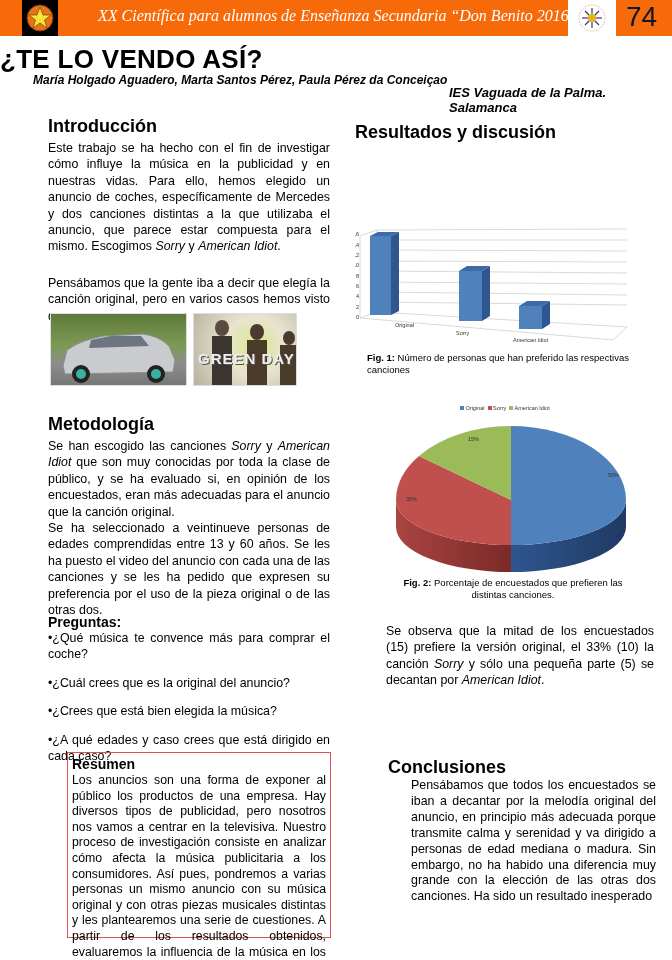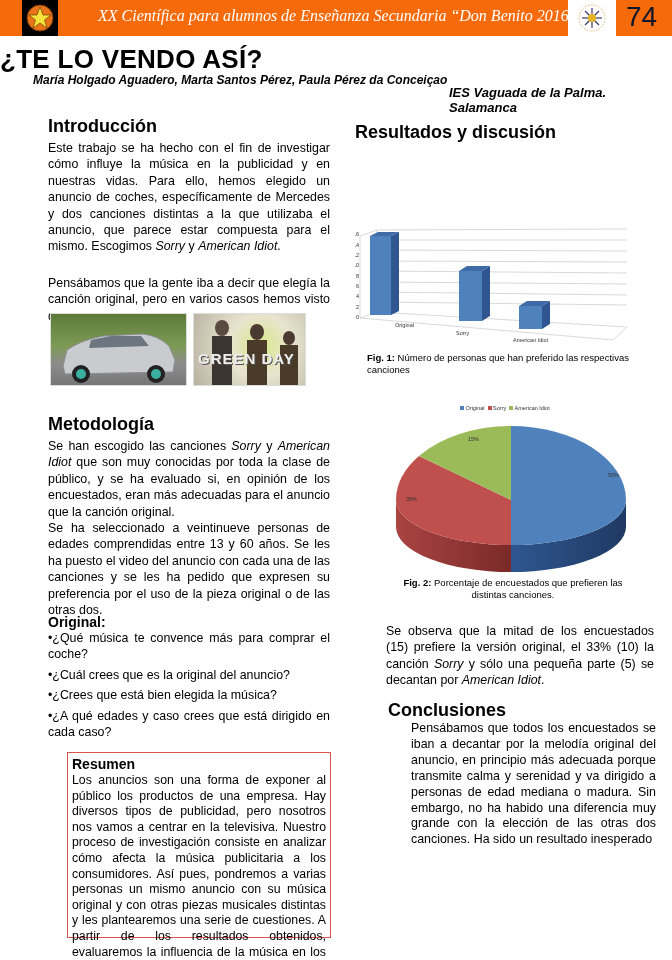--- a/index.html
+++ b/index.html
@@ -12,21 +12,21 @@
   .title { position: absolute; left: 0; width: 668px; top: 44px; font-size: 26px; font-weight: bold; letter-spacing: 0.3px; }
   .authors { position: absolute; left: 33px; top: 73px; font-size: 12px; font-style: italic; font-weight: bold; }
   .school { position: absolute; left: 449px; top: 85px; font-size: 13px; font-style: italic; font-weight: bold; }
   h2 { font-size: 18px; font-weight: bold; }
   .p { font-size: 12.4px; line-height: 16.4px; text-align: justify; }
   .sec { position: absolute; }
   .img { position: absolute; border: 1px solid #ddd; overflow: hidden; }
   .fig-cap { font-size: 9.5px; line-height: 12px; }
   .resumen-box { position: absolute; left: 35px; top: 752px; width: 264px; height: 186px; border: 1.3px solid #d9534f; padding: 3px 4px; margin-left: 32px; }
   .resumen-box h3 { font-size: 14px; font-weight: bold; margin-bottom: 1px; }
-  .q { margin-top: 4px; }
+  .q { margin-top: 12px; }
 </style>
 </head>
 <body>
 
 <div class="header">
   <div class="logo-left">
     <svg width="30" height="30" viewBox="0 0 30 30">
       <circle cx="15" cy="15" r="13" fill="#e8731a" stroke="#7a3a00" stroke-width="1"></circle>
       <polygon points="15,4 18,12 26,12 19.5,17 22,25 15,20 8,25 10.5,17 4,12 12,12" fill="#f5e23a" stroke="#5a3000" stroke-width="0.6"></polygon>
     </svg>
@@ -60,40 +60,40 @@
 <div class="img" style="left:50px; top:313px; width:137px; height:73px; background:linear-gradient(180deg,#5d7a3a 0%,#7d9a55 45%,#8c8c8c 70%,#777 100%);">
   <svg width="137" height="73" viewBox="0 0 137 73">
     <path d="M12 52 L16 36 Q30 26 52 22 L92 20 Q108 22 118 32 L124 46 L122 58 L14 60 Z" fill="#c9cbcf" stroke="#8a8d92" stroke-width="1"></path>
     <path d="M40 26 L60 22 L90 22 L98 32 L38 34 Z" fill="#6c7580"></path>
     <circle cx="30" cy="60" r="9" fill="#222"></circle>
       <circle cx="30" cy="60" r="5" fill="#3ab0a0"></circle>
     <circle cx="105" cy="60" r="9" fill="#222"></circle>
       <circle cx="105" cy="60" r="5" fill="#3ab0a0"></circle>
   </svg>
 </div>
-<div class="img" style="left:193px; top:313px; width:113px; height:73px; background:radial-gradient(circle at 60% 45%,#d8e88a 0%,#e8e4cf 40%,#b7b2a0 100%);">
+<div class="img" style="left:193px; top:313px; width:104px; height:73px; background:radial-gradient(circle at 60% 45%,#d8e88a 0%,#e8e4cf 40%,#b7b2a0 100%);">
   <svg width="114" height="73" viewBox="0 0 114 73">
     <ellipse cx="28" cy="14" rx="7" ry="8" fill="#5a4a40"></ellipse>
       <rect x="18" y="22" width="20" height="51" fill="#3a3530"></rect>
     <ellipse cx="63" cy="18" rx="7" ry="8" fill="#4a3a30"></ellipse>
       <rect x="53" y="26" width="20" height="47" fill="#4a3a28"></rect>
     <ellipse cx="95" cy="24" rx="6" ry="7" fill="#4a3a30"></ellipse>
       <rect x="86" y="31" width="18" height="42" fill="#4a3a28"></rect>
   </svg>
   <div style="position:absolute; left:4px; top:36px; font-weight:bold; color:#eee; font-size:15px; letter-spacing:1px; text-shadow:1px 1px 0 #555;">GREEN DAY</div>
 </div>
 
 <div class="sec" style="left:48px; top:414px; width:282px;">
   <h2>Metodología</h2>
   <p class="p" style="margin-top:3px;"><span>Se han escogido las canciones </span><i>Sorry</i><span> y </span><i>American Idiot</i><span> que son muy conocidas por toda la clase de público, y se ha evaluado si, en opinión de los encuestados, eran más adecuadas para el anuncio que la canción original.</span></p>
   <p class="p">Se ha seleccionado a veintinueve personas de edades comprendidas entre 13 y 60 años. Se les ha puesto el video del anuncio con cada una de las canciones y se les ha pedido que expresen su preferencia por el uso de la pieza original o de las otras dos.</p>
 </div>
 
 <div class="sec" style="left:48px; top:614px; width:282px;">
-  <div style="font-size:14px; font-weight:bold;">Original:</div>
+  <div style="font-size:14px; font-weight:bold;">Preguntas:</div>
   <p class="p">•¿Qué música te convence más para comprar el coche?</p>
   <p class="p q">•¿Cuál crees que es la original del anuncio?</p>
   <p class="p q">•¿Crees que está bien elegida la música?</p>
   <p class="p q">•¿A qué edades y caso crees que está dirigido en cada caso?</p>
 </div>
 
 <div class="resumen-box">
   <h3>Resumen</h3>
   <p class="p" style="font-size:12.3px; line-height:15.6px;">Los anuncios son una forma de exponer al público los productos de una empresa. Hay diversos tipos de publicidad, pero nosotros nos vamos a centrar en la televisiva. Nuestro proceso de investigación consiste en analizar cómo afecta la música publicitaria a los consumidores. Así pues, pondremos a varias personas un mismo anuncio con su música original y con otras piezas musicales distintas y les plantearemos una serie de cuestiones. A partir de los resultados obtenidos, evaluaremos la influencia de la música en los compradores.</p>
 </div>
@@ -182,16 +182,16 @@
       <text x="228" y="77">50%</text>
       <text x="26" y="101">35%</text>
       <text x="88" y="41">15%</text>
     </g>
   </svg>
 </div>
 <div class="sec fig-cap" style="left:388px; top:577px; width:250px;text-align:center;"><b>Fig. 2:</b><span> Porcentaje de encuestados que prefieren las distintas canciones.</span></div>
 
 <p class="sec p" style="left:386px; top:623px; width:268px;"><span>Se observa que la mitad de los encuestados (15) prefiere la versión original, el 33% (10) la canción </span><i>Sorry</i><span> y sólo una pequeña parte (5) se decantan por </span><i>American Idiot</i><span>.</span></p>
 
-<div class="sec" style="left:388px; top:700px; width:268px;">
+<div class="sec" style="left:388px; top:757px; width:268px;">
   <h2>Conclusiones</h2>
   <p class="p" style="line-height:15.9px;margin-left:23px;">Pensábamos que todos los encuestados se iban a decantar por la melodía original del anuncio, en principio más adecuada porque transmite calma y serenidad y va dirigido a personas de edad mediana o madura. Sin embargo, no ha habido una diferencia muy grande con la elección de las otras dos canciones. Ha sido un resultado inesperado</p>
 </div>
 
 </body></html>

